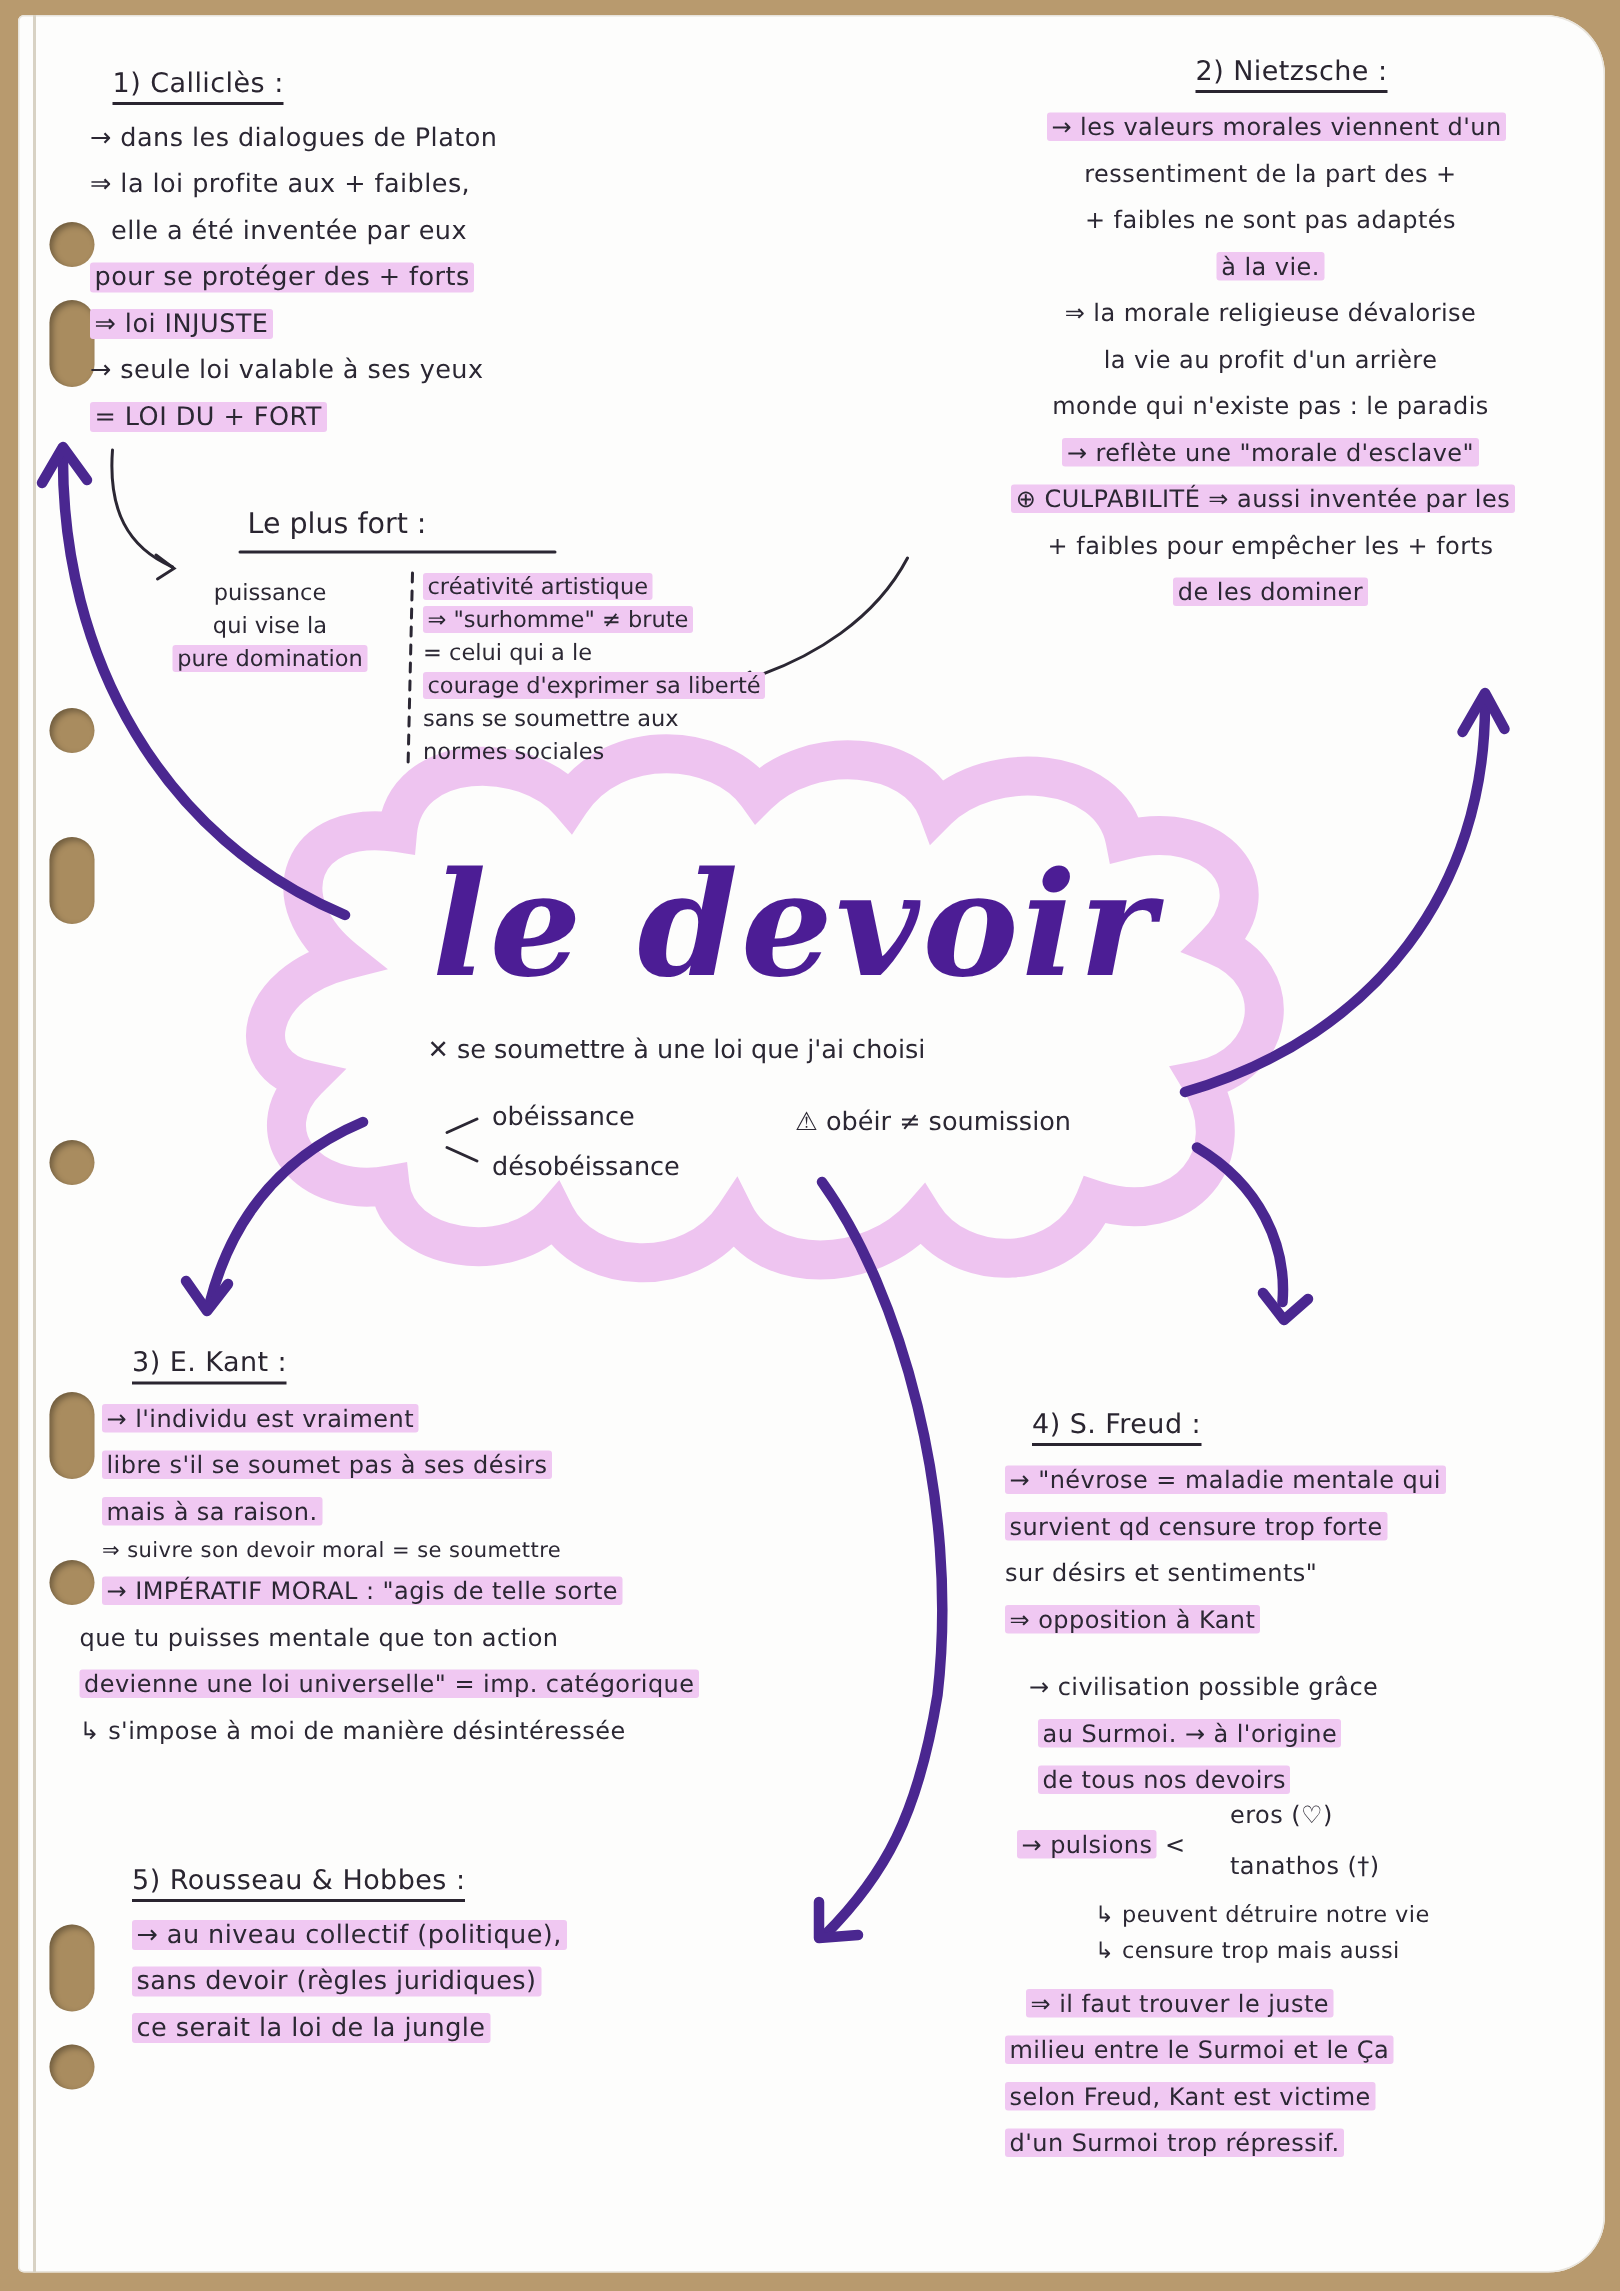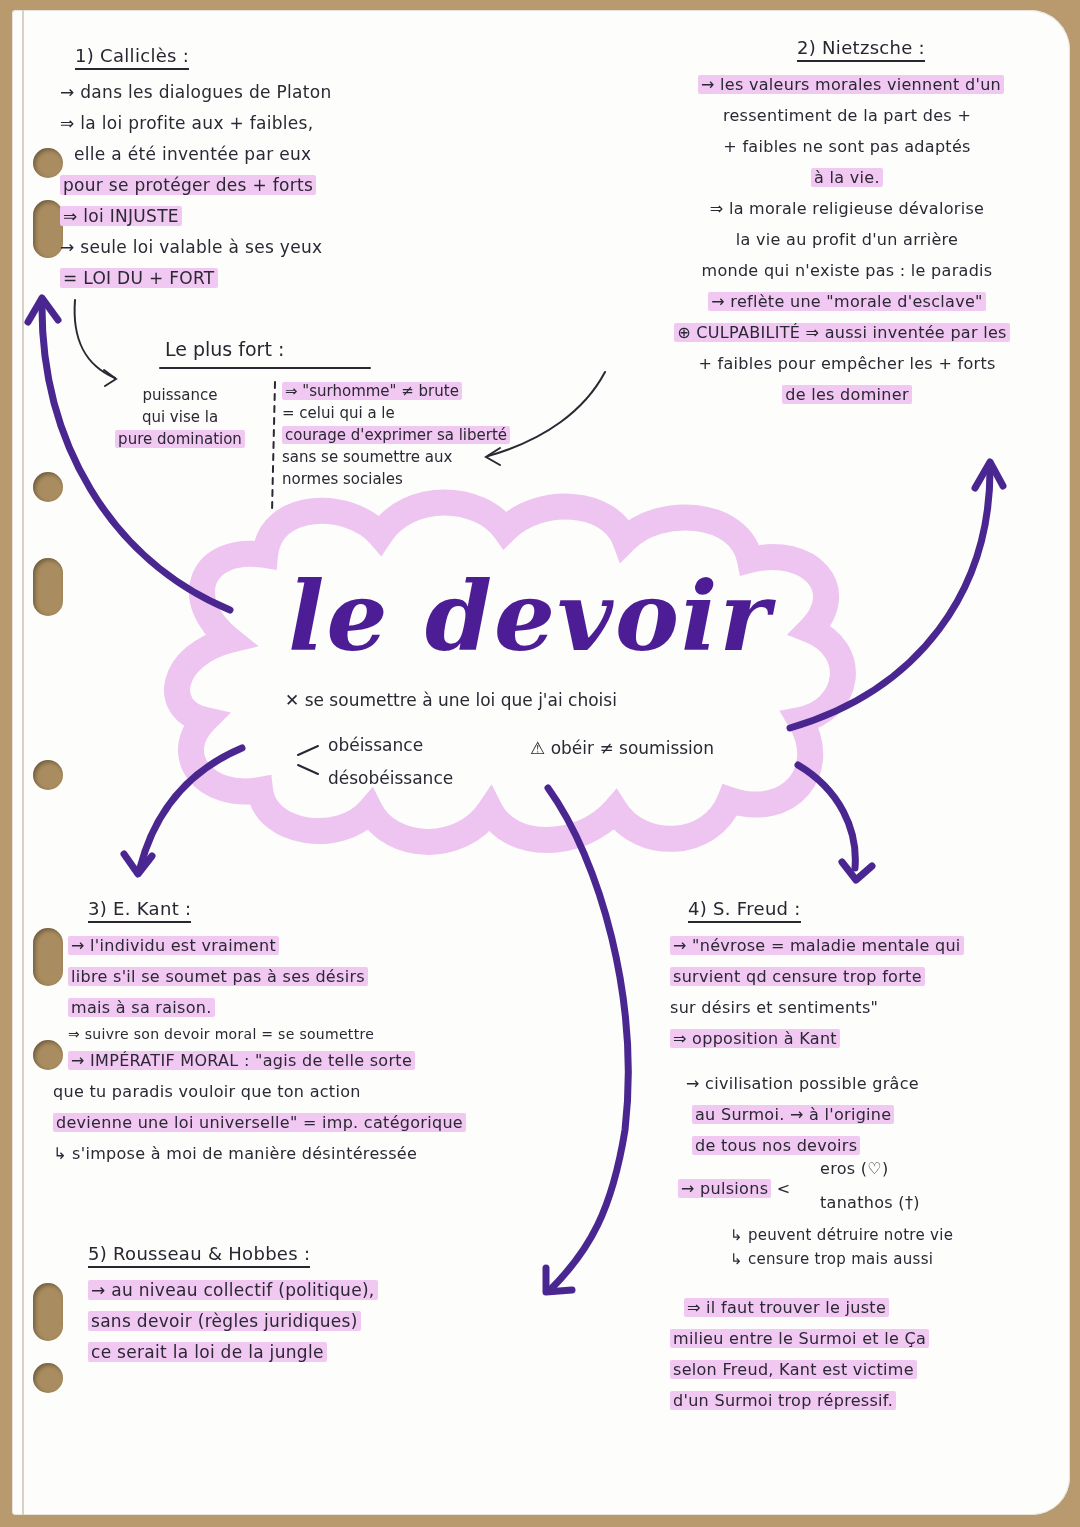--- a/index.html
+++ b/index.html
@@ -105,20 +105,21 @@
   <div class="line"><span class="hl">= LOI DU + FORT</span></div>
 </div>
 
 <div class="block subtitle" style="left:165px;top:338px;">Le plus fort :</div>
 <div class="col" style="left:90px;top:384px;width:180px;text-align:center;">
   <div>puissance</div>
   <div>qui vise la</div>
   <div><span class="hl">pure domination</span></div>
 </div>
 <div class="col" style="left:282px;top:380px;width:330px;">
+  <div><span class="hl">créativité artistique</span></div>
   <div><span class="hl">⇒ "surhomme" ≠ brute</span></div>
   <div>= celui qui a le</div>
   <div><span class="hl">courage d'exprimer sa liberté</span></div>
   <div>sans se soumettre aux</div>
   <div>normes sociales</div>
 </div>
 
 <div class="block hand" style="left:632px;top:32px;width:430px;font-size:16px;text-align:center;">
   <div class="title" style="margin-left:28px;"><span class="u">2) Nietzsche :</span></div>
   <div class="line" style="padding-left:8px;"><span class="hl">→ les valeurs morales viennent d'un</span></div>
@@ -143,43 +144,43 @@
   <span>obéir ≠ soumission</span>
 </div>
 
 <div class="block hand" style="left:68px;top:893px;width:560px;font-size:16px;line-height:31px;">
   <div class="title" style="margin-left:20px;"><span class="u">3) E. Kant :</span></div>
   <div class="line"><span class="hl">→ l'individu est vraiment</span></div>
   <div class="line"><span class="hl">libre s'il se soumet pas à ses désirs</span></div>
   <div class="line"><span class="hl">mais à sa raison.</span></div>
   <div class="line" style="font-size:14px;line-height:22px;">⇒ suivre son devoir moral = se soumettre</div>
   <div class="line"><span class="hl">→ IMPÉRATIF MORAL : "agis de telle sorte</span></div>
-  <div class="line" style="margin-left:-15px;">que tu paradis vouloir que ton action</div>
+  <div class="line" style="margin-left:-15px;">que tu puisses mentale que ton action</div>
   <div class="line" style="margin-left:-15px;"><span class="hl">devienne une loi universelle" = imp. catégorique</span></div>
   <div class="line" style="margin-left:-15px;">↳ s'impose à moi de manière désintéressée</div>
 </div>
 
-<div class="block hand" style="left:670px;top:893px;width:400px;font-size:16px;line-height:31px;">
+<div class="block hand" style="left:670px;top:934px;width:400px;font-size:16px;line-height:31px;">
   <div class="title" style="margin-left:18px;"><span class="u">4) S. Freud :</span></div>
   <div class="line"><span class="hl">→ "névrose = maladie mentale qui</span></div>
   <div class="line"><span class="hl">survient qd censure trop forte</span></div>
   <div class="line">sur désirs et sentiments"</div>
   <div class="line"><span class="hl">⇒ opposition à Kant</span></div>
   <div style="height:14px;"></div>
   <div class="line" style="padding-left:16px;">→ civilisation possible grâce</div>
   <div class="line" style="padding-left:22px;"><span class="hl">au Surmoi. → à l'origine</span></div>
   <div class="line" style="padding-left:22px;"><span class="hl">de tous nos devoirs</span></div>
   <div style="position:relative;height:62px;">
     <div style="position:absolute;left:150px;top:-8px;">eros (♡)</div>
     <div style="position:absolute;left:8px;top:12px;"><span class="hl">→ pulsions</span> &lt;</div>
     <div style="position:absolute;left:150px;top:26px;">tanathos (†)</div>
   </div>
   <div class="line" style="padding-left:60px;font-size:15px;line-height:24px;">↳ peuvent détruire notre vie</div>
   <div class="line" style="padding-left:60px;font-size:15px;line-height:24px;">↳ censure trop mais aussi</div>
-  <div class="line" style="padding-left:14px;margin-top:21px;"><span class="hl">⇒ il faut trouver le juste</span></div>
+  <div class="line" style="padding-left:14px;margin-top:8px;"><span class="hl">⇒ il faut trouver le juste</span></div>
   <div class="line"><span class="hl">milieu entre le Surmoi et le Ça</span></div>
   <div class="line"><span class="hl">selon Freud, Kant est victime</span></div>
   <div class="line"><span class="hl">d'un Surmoi trop répressif.</span></div>
 </div>
 
 <div class="block hand" style="left:88px;top:1238px;width:460px;font-size:17px;">
   <div class="title"><span class="u">5) Rousseau &amp; Hobbes :</span></div>
   <div class="line"><span class="hl">→ au niveau collectif (politique),</span></div>
   <div class="line"><span class="hl">sans devoir (règles juridiques)</span></div>
   <div class="line"><span class="hl">ce serait la loi de la jungle</span></div>

